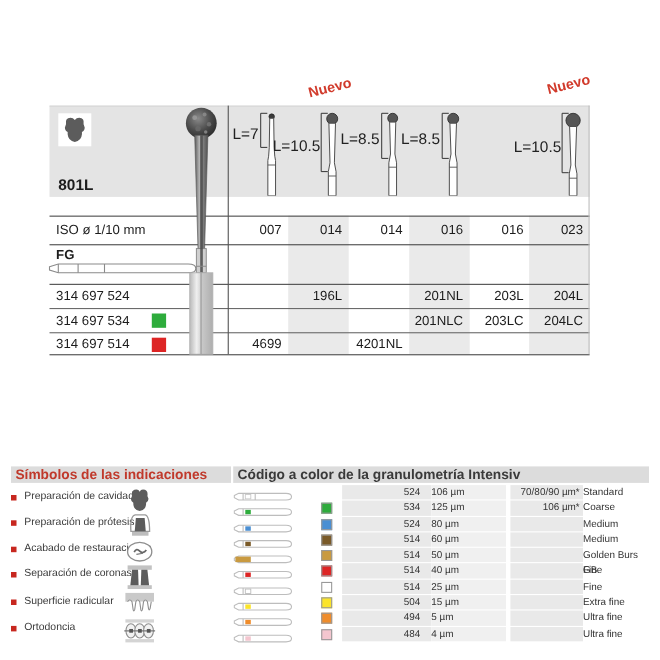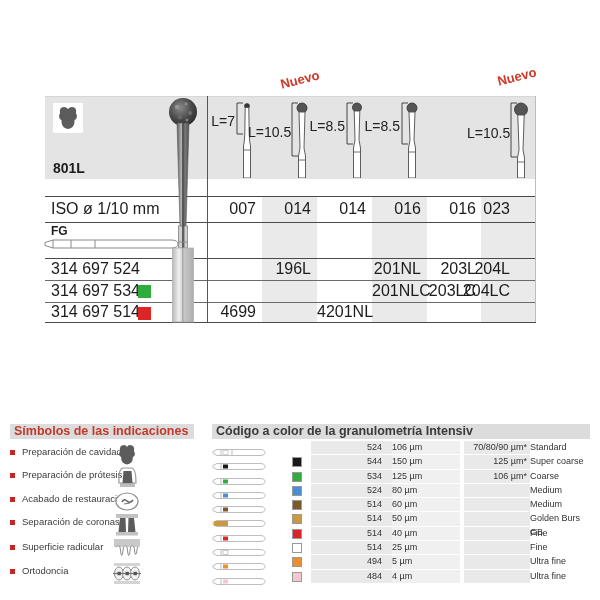--- a/index.html
+++ b/index.html
@@ -6,41 +6,41 @@
     font-family:"Liberation Sans", sans-serif; color:#1c1c1c;}
 
   
   #catalog{position:absolute;left:45px;top:96px;width:491px;height:226px;}
   .banner{position:absolute;left:0;top:0;width:491px;height:82px;background:#e4e4e4;border-top:1px solid #d6d6d6;}
   .colband{position:absolute;top:100px;height:126px;width:55px;background:#eaeaea;}
   .hline{position:absolute;left:0;width:491px;height:1px;background:#4a4a4a;}
   .hline.thin{background:#6a6a6a;}
   .vline{position:absolute;top:0;width:1px;height:226px;background:#555;}
   .vline.right{background:#bdbdbd;}
-  .rowlabel{position:absolute;left:6px;font-size:16px;}
-  .cell{position:absolute;width:49px;padding-right:6px;text-align:right;font-size:16px;}
-  .c0{left:162px}.c1{left:217px}.c2{left:272px}.c3{left:327px}.c4{left:382px}.c5{left:416px}
+  .rowlabel{position:absolute;left:6px;font-size:12px;}
+  .cell{position:absolute;width:49px;padding-right:6px;text-align:right;font-size:12px;}
+  .c0{left:162px}.c1{left:217px}.c2{left:272px}.c3{left:327px}.c4{left:382px}.c5{left:436px}
   .iso-row{top:100px;height:26px;line-height:26px;}
   .r1{top:162px;height:22px;line-height:22px;}
   .r2{top:184px;height:22px;line-height:22px;}
   .r3{top:206px;height:20px;line-height:20px;}
   .sq{position:absolute;left:93px;width:13px;height:13px;}
   .tooth-box{position:absolute;left:8px;top:7px;width:30px;height:30px;background:#fff;}
   .prod-code{position:absolute;left:8px;top:64px;font-size:14px;font-weight:bold;}
   .fg-label{position:absolute;left:6px;top:128px;font-size:12px;font-weight:bold;}
   .fg-icon{position:absolute;left:-2px;top:141px;}
   .diagram{position:absolute;top:4px;width:55px;height:78px;}
   .d0{left:162px}.d1{left:217px}.d2{left:272px}.d3{left:327px}.d4{left:382px}.d5{left:436px}
   .l-label{position:absolute;left:-14px;width:42px;text-align:right;font-size:14px;color:#222;}
   .nuevo{position:absolute;font-size:13px;font-weight:bold;color:#d13a2b;transform:rotate(-14deg);}
   #bigbur{position:absolute;left:118px;top:0px;z-index:5;}
 
   
   .head-band{position:absolute;top:424px;height:15px;background:#dcdcdc;font-size:12.5px;font-weight:bold;line-height:15px;padding-left:4px;box-sizing:border-box;}
-  #head-left{left:10px;width:184px;color:#c0392b;}
+  #head-left{left:10px;width:200px;color:#c0392b;}
   #head-right{left:212px;width:378px;color:#3a3a3a;}
 
   .ind-item{position:absolute;left:10px;width:190px;height:23px;}
   .ind-bullet{position:absolute;left:0;top:7px;width:5px;height:5px;background:#c7271f;}
   .ind-label{position:absolute;left:12px;top:3px;font-size:9.5px;color:#3a3a3a;}
   .ind-icon{position:absolute;left:102px;top:0;}
 
   #grit{position:absolute;left:212px;top:441px;width:378px;}
   .grit-row{position:relative;height:14.3px;}
   .g-icon{position:absolute;left:0;top:2px;}
@@ -297,34 +297,20 @@
     <span class="g-cell g-code">524</span>
     <span class="g-cell g-grain">106 µm</span>
     <span class="g-cell g-alt">70/80/90 µm*</span>
     <span class="g-cell g-name">Standard</span>
   </div>
   <div class="grit-row">
     <span class="g-icon">
       <svg width="54" height="9" viewBox="0 0 54 9">
           <path d="M1 3.5 L5 1.5 L48 1.5 Q53 1.5 53 4.5 Q53 7.5 48 7.5 L5 7.5 L1 5.5 Z" fill="#fff" stroke="#bdbdbd" stroke-width="1"></path>
           <line x1="9" y1="1.5" x2="9" y2="7.5" stroke="#bdbdbd" stroke-width="1"></line>
-          <rect x="11" y="2.5" width="5" height="4" fill="#1a1a1a"></rect>
-        </svg>
-    </span>
-    <span class="g-sq" style="background: rgb(26, 26, 26);"></span>
-    <span class="g-cell g-code">544</span>
-    <span class="g-cell g-grain">150 µm</span>
-    <span class="g-cell g-alt">125 µm*</span>
-    <span class="g-cell g-name">Super coarse</span>
-  </div>
-  <div class="grit-row">
-    <span class="g-icon">
-      <svg width="54" height="9" viewBox="0 0 54 9">
-          <path d="M1 3.5 L5 1.5 L48 1.5 Q53 1.5 53 4.5 Q53 7.5 48 7.5 L5 7.5 L1 5.5 Z" fill="#fff" stroke="#bdbdbd" stroke-width="1"></path>
-          <line x1="9" y1="1.5" x2="9" y2="7.5" stroke="#bdbdbd" stroke-width="1"></line>
           <rect x="11" y="2.5" width="5" height="4" fill="#2eac3c"></rect>
         </svg>
     </span>
     <span class="g-sq" style="background: rgb(46, 172, 60);"></span>
     <span class="g-cell g-code">534</span>
     <span class="g-cell g-grain">125 µm</span>
     <span class="g-cell g-alt">106 µm*</span>
     <span class="g-cell g-name">Coarse</span>
   </div>
   <div class="grit-row">
@@ -394,20 +380,34 @@
     <span class="g-cell g-code">514</span>
     <span class="g-cell g-grain">25 µm</span>
     <span class="g-cell g-alt"></span>
     <span class="g-cell g-name">Fine</span>
   </div>
   <div class="grit-row">
     <span class="g-icon">
       <svg width="54" height="9" viewBox="0 0 54 9">
           <path d="M1 3.5 L5 1.5 L48 1.5 Q53 1.5 53 4.5 Q53 7.5 48 7.5 L5 7.5 L1 5.5 Z" fill="#fff" stroke="#bdbdbd" stroke-width="1"></path>
           <line x1="9" y1="1.5" x2="9" y2="7.5" stroke="#bdbdbd" stroke-width="1"></line>
+          <rect x="11" y="2.5" width="5" height="4" fill="#fbe42a"></rect>
+        </svg>
+    </span>
+    <span class="g-sq" style="background: rgb(251, 228, 42);"></span>
+    <span class="g-cell g-code">504</span>
+    <span class="g-cell g-grain">15 µm</span>
+    <span class="g-cell g-alt"></span>
+    <span class="g-cell g-name">Extra fine</span>
+  </div>
+  <div class="grit-row">
+    <span class="g-icon">
+      <svg width="54" height="9" viewBox="0 0 54 9">
+          <path d="M1 3.5 L5 1.5 L48 1.5 Q53 1.5 53 4.5 Q53 7.5 48 7.5 L5 7.5 L1 5.5 Z" fill="#fff" stroke="#bdbdbd" stroke-width="1"></path>
+          <line x1="9" y1="1.5" x2="9" y2="7.5" stroke="#bdbdbd" stroke-width="1"></line>
           <rect x="11" y="2.5" width="5" height="4" fill="#ef8c2b"></rect>
         </svg>
     </span>
     <span class="g-sq" style="background: rgb(239, 140, 43);"></span>
     <span class="g-cell g-code">494</span>
     <span class="g-cell g-grain">5 µm</span>
     <span class="g-cell g-alt"></span>
     <span class="g-cell g-name">Ultra fine</span>
   </div>
   <div class="grit-row">

